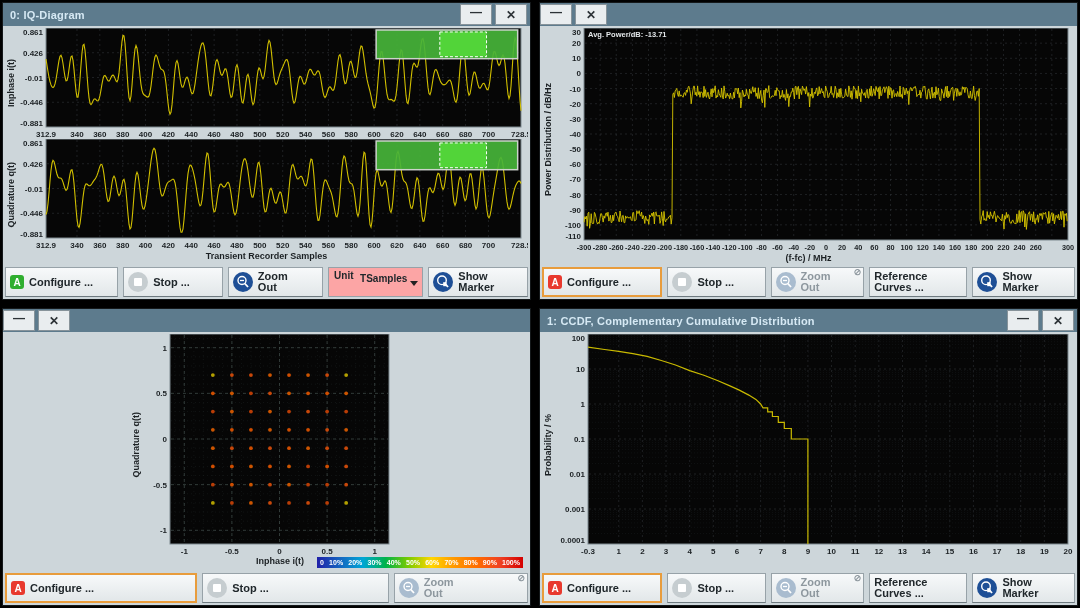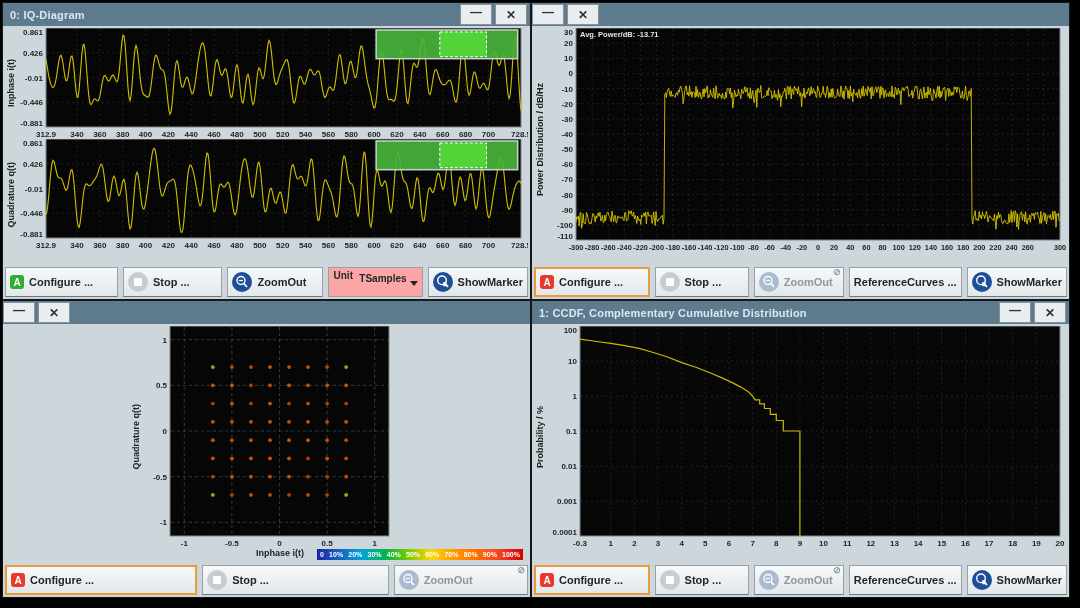--- a/index.html
+++ b/index.html
@@ -1,19 +1,19 @@
 <!DOCTYPE html>
 <html><head>
 <meta charset="utf-8">
 <style>
   html,body{margin:0;padding:0;}
   body{width:1080px;height:608px;background:#000;overflow:hidden;
        font-family:"Liberation Sans",sans-serif;}
   .screen{display:grid;grid-template-columns:529px 539px;grid-template-rows:298px 298px;
-          padding:2px;box-sizing:border-box;width:1080px;height:484px;}
+          gap:8px;padding:2px;box-sizing:border-box;width:1080px;height:484px;}
   .pane{background:#cdd6da;display:flex;flex-direction:column;border:1px solid #14181a;box-sizing:border-box;}
   .titlebar{height:23px;flex:none;background:#5d7b8d;display:flex;align-items:center;}
   .title{flex:1;color:#d6e9f4;font-size:11px;font-weight:bold;padding-left:7px;
          white-space:nowrap;overflow:hidden;letter-spacing:.2px;}
   .winbtn{width:30px;height:19px;flex:none;background:#e9edef;border:1px solid #87939a;
           margin-right:3px;display:flex;align-items:center;justify-content:center;
           font-size:12px;font-weight:bold;color:#2c3236;line-height:1;cursor:pointer;}
   .winbtn.min span{transform:translateY(-3px);}
   .body{flex:1;padding:2px;display:flex;flex-direction:column;position:relative;min-height:0;}
   .chart-row{display:flex;flex:none;}
@@ -22,21 +22,21 @@
   .ylabel span{writing-mode:vertical-rl;transform:rotate(180deg);white-space:nowrap;}
   .xlabel{flex:none;height:12px;line-height:12px;text-align:center;font-size:9px;
           font-weight:bold;color:#1b2023;}
   svg{display:block;}
   .toolbar{display:flex;gap:5px;margin-top:3px;flex:none;height:30px;}
   .btn{position:relative;display:flex;align-items:center;gap:5px;padding:0 4px;box-sizing:border-box;
        background:linear-gradient(#f7f9fa,#e2e7e9);border:1px solid #97a2a8;border-bottom-color:#6d797f;
        font-size:11px;font-weight:bold;color:#20272b;cursor:pointer;white-space:nowrap;}
   .btn.active{border:2px solid #e89c3c;}
   .btn.disabled{color:#8d979e;}
-  .lines{display:flex;line-height:11px;text-align:left;}
+  .lines{display:flex;flex-direction:column;line-height:11px;text-align:left;}
   .badge-a{width:14px;height:14px;border-radius:3px;flex:none;color:#fff;font-size:10px;font-weight:bold;
            display:flex;align-items:center;justify-content:center;}
   .icircle{width:20px;height:20px;border-radius:50%;flex:none;display:flex;align-items:center;justify-content:center;}
   .stop-ic{background:#c6cdd0;}
   .stop-ic i{display:block;width:8px;height:8px;background:#fff;border-radius:1px;}
   .blue-ic{background:#1e4f96;}
   .blue-ic.dis{background:#a9bccf;}
   .dis-badge{position:absolute;top:-1px;right:2px;font-size:9px;color:#8d979e;}
   .unit-btn{position:relative;background:#fca5a5;border:1px solid #97a2a8;color:#20272b;cursor:pointer;}
   .unit-label{position:absolute;top:2px;left:5px;font-size:10px;font-weight:bold;}
@@ -177,20 +177,21 @@
             <text x="402.8510587102984" y="108.5" text-anchor="middle" fill="#1b2023" font-size="8" font-weight="bold" font-family="&quot;Liberation Sans&quot;,sans-serif">640</text>
             <text x="425.70957651588066" y="108.5" text-anchor="middle" fill="#1b2023" font-size="8" font-weight="bold" font-family="&quot;Liberation Sans&quot;,sans-serif">660</text>
             <text x="448.5680943214629" y="108.5" text-anchor="middle" fill="#1b2023" font-size="8" font-weight="bold" font-family="&quot;Liberation Sans&quot;,sans-serif">680</text>
             <text x="471.42661212704525" y="108.5" text-anchor="middle" fill="#1b2023" font-size="8" font-weight="bold" font-family="&quot;Liberation Sans&quot;,sans-serif">700</text>
             <text x="504" y="108.5" text-anchor="middle" fill="#1b2023" font-size="8" font-weight="bold" font-family="&quot;Liberation Sans&quot;,sans-serif">728.5</text>
             <polyline points="29.0,75.6 30.0,72.3 31.0,64.6 32.0,53.7 33.0,41.8 34.0,31.3 35.0,24.2 36.0,21.3 37.0,22.4 38.0,26.3 39.0,31.1 40.0,35.3 41.0,37.9 42.0,38.9 43.0,39.0 44.0,39.2 45.0,40.5 46.0,43.1 47.0,46.5 48.0,49.8 49.0,51.4 50.0,50.5 51.0,46.8 52.0,41.1 53.0,35.2 54.0,31.1 55.0,30.8 56.0,35.3 57.0,44.4 58.0,56.5 59.0,69.3 60.0,80.2 61.0,86.9 62.0,88.4 63.0,84.6 64.0,77.0 65.0,67.6 66.0,58.4 67.0,51.1 68.0,46.7 69.0,44.9 70.0,45.0 71.0,46.0 72.0,46.7 73.0,46.7 74.0,45.9 75.0,44.5 76.0,42.9 77.0,41.4 78.0,40.1 79.0,38.5 80.0,36.4 81.0,33.5 82.0,30.2 83.0,27.1 84.0,25.3 85.0,25.8 86.0,29.3 87.0,35.7 88.0,43.9 89.0,52.3 90.0,59.0 91.0,62.5 92.0,61.9 93.0,57.6 94.0,50.9 95.0,44.0 96.0,38.9 97.0,37.1 98.0,39.0 99.0,43.7 100.0,49.5 101.0,54.4 102.0,56.6 103.0,55.3 104.0,51.1 105.0,45.7 106.0,41.4 107.0,40.4 108.0,44.0 109.0,52.2 110.0,63.5 111.0,75.5 112.0,85.2 113.0,90.0 114.0,88.6 115.0,81.2 116.0,69.5 117.0,56.2 118.0,44.2 119.0,36.1 120.0,33.2 121.0,35.6 122.0,42.2 123.0,50.9 124.0,59.5 125.0,66.3 126.0,69.9 127.0,70.1 128.0,67.1 129.0,61.7 130.0,54.6 131.0,46.6 132.0,38.2 133.0,29.9 134.0,22.1 135.0,15.6 136.0,11.0 137.0,9.2 138.0,10.6 139.0,15.4 140.0,22.9 141.0,32.0 142.0,41.3 143.0,49.2 144.0,54.6 145.0,57.0 146.0,56.5 147.0,53.9 148.0,50.5 149.0,47.2 150.0,44.7 151.0,43.3 152.0,42.6 153.0,42.1 154.0,41.4 155.0,40.6 156.0,40.1 157.0,40.8 158.0,43.7 159.0,49.4 160.0,58.0 161.0,68.4 162.0,79.2 163.0,88.4 164.0,93.3 165.0,93.3 166.0,89.8 167.0,80.7 168.0,68.6 169.0,55.7 170.0,43.9 171.0,34.7 172.0,28.8 173.0,26.2 174.0,26.3 175.0,28.4 176.0,31.6 177.0,35.8 178.0,40.7 179.0,46.5 180.0,52.8 181.0,59.0 182.0,64.2 183.0,66.9 184.0,66.0 185.0,60.9 186.0,51.9 187.0,40.4 188.0,28.6 189.0,19.1 190.0,14.1 191.0,14.9 192.0,21.7 193.0,33.0 194.0,46.4 195.0,59.0 196.0,68.4 197.0,73.0 198.0,72.5 199.0,67.9 200.0,61.0 201.0,53.9 202.0,48.5 203.0,45.5 204.0,45.0 205.0,46.1 206.0,47.5 207.0,48.2 208.0,47.5 209.0,45.9 210.0,44.0 211.0,43.2 212.0,44.5 213.0,48.3 214.0,54.3 215.0,61.6 216.0,68.6 217.0,73.8 218.0,75.9 219.0,74.3 220.0,69.4 221.0,61.8 222.0,52.8 223.0,43.5 224.0,35.0 225.0,28.1 226.0,23.1 227.0,20.2 228.0,19.7 229.0,21.6 230.0,25.9 231.0,32.2 232.0,39.8 233.0,47.7 234.0,54.2 235.0,58.1 236.0,58.2 237.0,54.3 238.0,47.0 239.0,38.0 240.0,29.6 241.0,24.1 242.0,23.3 243.0,27.6 244.0,36.5 245.0,48.0 246.0,59.5 247.0,68.4 248.0,72.9 249.0,72.6 250.0,68.1 251.0,61.4 252.0,54.8 253.0,50.3 254.0,49.3 255.0,51.5 256.0,55.8 257.0,60.5 258.0,63.7 259.0,64.3 260.0,62.2 261.0,58.5 262.0,54.8 263.0,52.9 264.0,53.9 265.0,58.0 266.0,64.0 267.0,70.0 268.0,74.0 269.0,74.0 270.0,69.5 271.0,61.1 272.0,50.3 273.0,39.5 274.0,31.1 275.0,26.3 276.0,25.6 277.0,28.2 278.0,32.5 279.0,36.7 280.0,39.4 281.0,40.1 282.0,39.2 283.0,37.8 284.0,37.2 285.0,38.1 286.0,40.7 287.0,43.9 288.0,46.5 289.0,46.9 290.0,44.2 291.0,38.6 292.0,31.2 293.0,24.2 294.0,20.1 295.0,20.6 296.0,26.7 297.0,37.6 298.0,51.3 299.0,64.9 300.0,75.6 301.0,81.3 302.0,81.2 303.0,75.9 304.0,67.1 305.0,57.4 306.0,49.0 307.0,43.3 308.0,40.9 309.0,41.3 310.0,43.3 311.0,45.9 312.0,48.4 313.0,50.7 314.0,53.2 315.0,56.7 316.0,61.5 317.0,67.3 318.0,73.0 319.0,77.1 320.0,77.9 321.0,74.2 322.0,65.9 323.0,54.1 324.0,40.9 325.0,28.9 326.0,20.4 327.0,16.9 328.0,18.3 329.0,23.6 330.0,30.5 331.0,37.1 332.0,41.7 333.0,43.8 334.0,44.4 335.0,44.9 336.0,47.1 337.0,52.0 338.0,59.4 339.0,67.7 340.0,74.6 341.0,77.3 342.0,74.0 343.0,64.3 344.0,49.9 345.0,33.9 346.0,20.4 347.0,13.2 348.0,14.3 349.0,24.0 350.0,40.1 351.0,58.7 352.0,75.2 353.0,85.7 354.0,88.1 355.0,82.3 356.0,70.5 357.0,56.1 358.0,43.1 359.0,34.3 360.0,31.0 361.0,32.7 362.0,37.5 363.0,42.8 364.0,46.4 365.0,47.2 366.0,45.6 367.0,43.2 368.0,41.8 369.0,43.4 370.0,48.5 371.0,56.3 372.0,64.8 373.0,71.4 374.0,73.4 375.0,69.7 376.0,60.5 377.0,47.4 378.0,33.4 379.0,21.6 380.0,14.3 381.0,12.4 382.0,15.6 383.0,22.1 384.0,29.6 385.0,36.0 386.0,40.1 387.0,42.1 388.0,42.9 389.0,44.1 390.0,46.9 391.0,51.9 392.0,58.3 393.0,64.7 394.0,68.9 395.0,69.5 396.0,65.9 397.0,58.7 398.0,50.1 399.0,42.6 400.0,38.8 401.0,40.1 402.0,46.7 403.0,56.9 404.0,68.1 405.0,77.4 406.0,82.4 407.0,82.1 408.0,77.0 409.0,68.8 410.0,60.0 411.0,53.1 412.0,49.3 413.0,48.8 414.0,50.6 415.0,52.8 416.0,53.6 417.0,51.9 418.0,47.8 419.0,42.3 420.0,37.2 421.0,34.3 422.0,34.7 423.0,38.2 424.0,43.5 425.0,48.3 426.0,50.6 427.0,48.9 428.0,43.0 429.0,34.5 430.0,25.7 431.0,19.5 432.0,18.1 433.0,22.5 434.0,31.7 435.0,43.7 436.0,55.3 437.0,63.5 438.0,66.4 439.0,63.8 440.0,56.9 441.0,48.5 442.0,41.4 443.0,38.1 444.0,39.3 445.0,44.6 446.0,51.8 447.0,58.3 448.0,61.6 449.0,60.4 450.0,55.1 451.0,47.3 452.0,39.6 453.0,34.9 454.0,34.9 455.0,39.9 456.0,48.5 457.0,58.3 458.0,66.3 459.0,69.9 460.0,67.9 461.0,60.7 462.0,50.3 463.0,39.7 464.0,31.7 465.0,28.7 466.0,31.4 467.0,39.3 468.0,50.3 469.0,61.8 470.0,71.4 471.0,77.3 472.0,78.9 473.0,76.6 474.0,71.4 475.0,64.9 476.0,58.0 477.0,51.6 478.0,45.6 479.0,39.8 480.0,34.1 481.0,28.3 482.0,23.2 483.0,19.6 484.0,18.5 485.0,20.6 486.0,26.2 487.0,34.7 488.0,44.7 489.0,54.7 490.0,62.9 491.0,68.3 492.0,70.2 493.0,69.0 494.0,65.5 495.0,60.8 496.0,56.0 497.0,51.8 498.0,48.5 499.0,45.9 500.0,44.0 501.0,42.6 502.0,41.9 503.0,42.4 504.0,44.6" fill="none" stroke="#d2c000" stroke-width="1.1"></polyline>
             <rect x="359.125" y="1.98" width="141.55" height="28.709999999999997" fill="#46b43a" fill-opacity="0.92" stroke="#ccd3cc" stroke-width="1.5"></rect>
             <rect x="422.8225" y="3.98" width="46.71150000000001" height="24.709999999999997" fill="#52d439" stroke="#fff" stroke-width="1" stroke-dasharray="3 2"></rect>
           </svg>
       </div>
+      <div class="xlabel">Transient Recorder Samples</div>
       <div class="spacer"></div>
       <div class="toolbar">
         <button class="btn" style="flex:1.15">
           <span class="badge-a" style="background:#2fae2f">A</span>
           <span>Configure ...</span>
         </button>
         <button class="btn" style="flex:1">
           <span class="icircle stop-ic">
               <i></i>
             </span>
@@ -331,20 +332,21 @@
             <text x="417.20000000000005" y="221.5" text-anchor="middle" fill="#1b2023" font-size="7.3" font-weight="bold" font-family="&quot;Liberation Sans&quot;,sans-serif">180</text>
             <text x="433.33333333333337" y="221.5" text-anchor="middle" fill="#1b2023" font-size="7.3" font-weight="bold" font-family="&quot;Liberation Sans&quot;,sans-serif">200</text>
             <text x="449.4666666666667" y="221.5" text-anchor="middle" fill="#1b2023" font-size="7.3" font-weight="bold" font-family="&quot;Liberation Sans&quot;,sans-serif">220</text>
             <text x="465.6" y="221.5" text-anchor="middle" fill="#1b2023" font-size="7.3" font-weight="bold" font-family="&quot;Liberation Sans&quot;,sans-serif">240</text>
             <text x="481.73333333333335" y="221.5" text-anchor="middle" fill="#1b2023" font-size="7.3" font-weight="bold" font-family="&quot;Liberation Sans&quot;,sans-serif">260</text>
             <text x="514" y="221.5" text-anchor="middle" fill="#1b2023" font-size="7.3" font-weight="bold" font-family="&quot;Liberation Sans&quot;,sans-serif">300</text>
             <polyline points="30.0,194.3 30.8,188.7 31.6,190.9 32.4,188.1 33.2,198.2 34.0,185.3 34.8,184.2 35.6,200.3 36.4,195.7 37.2,185.7 38.0,195.3 38.8,195.5 39.6,195.4 40.4,184.4 41.2,185.9 42.0,189.7 42.8,194.1 43.6,196.1 44.4,194.4 45.2,195.5 46.0,190.2 46.8,185.6 47.6,185.8 48.4,189.6 49.2,194.1 50.0,187.9 50.8,190.2 51.6,185.7 52.4,184.8 53.2,188.3 54.0,184.2 54.8,193.1 55.6,191.5 56.4,187.3 57.2,194.6 58.0,194.4 58.8,187.1 59.6,192.7 60.4,186.7 61.2,184.7 62.0,184.0 62.8,187.5 63.6,188.5 64.4,191.3 65.2,193.8 66.0,183.0 66.8,188.6 67.6,193.8 68.4,187.8 69.2,187.4 70.0,194.6 70.8,194.7 71.6,187.9 72.4,190.2 73.2,188.9 74.0,189.0 74.8,190.2 75.6,189.7 76.4,188.7 77.2,191.7 78.0,192.7 78.8,184.6 79.6,184.5 80.4,192.9 81.2,192.5 82.0,191.9 82.8,182.7 83.6,185.4 84.4,185.3 85.2,182.7 86.0,187.2 86.8,188.2 87.6,184.0 88.4,191.0 89.2,187.5 90.0,190.5 90.8,195.5 91.6,188.0 92.4,191.1 93.2,192.8 94.0,191.4 94.8,196.4 95.6,186.9 96.4,188.8 97.2,187.4 98.0,185.0 98.8,188.3 99.6,184.0 100.4,196.0 101.2,184.7 102.0,183.8 102.8,188.0 103.6,187.9 104.4,188.2 105.2,187.0 106.0,195.4 106.8,192.5 107.6,183.9 108.4,190.2 109.2,197.6 110.0,183.4 110.8,191.5 111.6,193.9 112.4,191.1 113.2,191.5 114.0,190.5 114.8,188.9 115.6,188.6 116.4,187.2 117.2,196.1 118.0,189.7 118.8,66.4 119.6,64.8 120.4,69.5 121.2,62.9 122.0,61.8 122.8,60.4 123.6,66.4 124.4,68.4 125.2,62.9 126.0,68.4 126.8,67.1 127.6,67.3 128.4,68.6 129.2,69.2 130.0,65.1 130.8,64.7 131.6,67.4 132.4,62.0 133.2,64.3 134.0,59.8 134.8,58.2 135.6,61.2 136.4,65.1 137.2,75.8 138.0,68.9 138.8,62.9 139.6,58.2 140.4,58.2 141.2,66.8 142.0,64.2 142.8,68.2 143.6,57.9 144.4,66.6 145.2,63.6 146.0,69.3 146.8,63.9 147.6,64.0 148.4,65.2 149.2,69.6 150.0,58.2 150.8,68.4 151.6,61.6 152.4,69.4 153.2,66.8 154.0,64.2 154.8,69.3 155.6,71.0 156.4,66.2 157.2,61.0 158.0,68.9 158.8,60.5 159.6,64.7 160.4,62.1 161.2,57.8 162.0,70.1 162.8,67.5 163.6,68.9 164.4,61.7 165.2,65.8 166.0,67.6 166.8,69.3 167.6,60.0 168.4,68.0 169.2,70.9 170.0,57.9 170.8,63.6 171.6,70.1 172.4,68.4 173.2,65.2 174.0,68.1 174.8,67.4 175.6,70.7 176.4,65.0 177.2,69.6 178.0,70.7 178.8,70.9 179.6,64.3 180.4,69.9 181.2,60.4 182.0,61.3 182.8,60.5 183.6,65.8 184.4,60.0 185.2,69.6 186.0,64.6 186.8,79.9 187.6,73.5 188.4,62.0 189.2,64.7 190.0,68.9 190.8,66.9 191.6,68.0 192.4,61.3 193.2,66.1 194.0,66.9 194.8,70.8 195.6,61.1 196.4,64.1 197.2,65.6 198.0,62.9 198.8,58.7 199.6,64.0 200.4,63.6 201.2,59.7 202.0,68.4 202.8,65.1 203.6,70.5 204.4,59.8 205.2,70.6 206.0,66.1 206.8,62.4 207.6,72.2 208.4,74.9 209.2,67.8 210.0,62.1 210.8,79.4 211.6,60.6 212.4,60.8 213.2,64.6 214.0,63.6 214.8,57.6 215.6,69.5 216.4,70.3 217.2,69.4 218.0,67.9 218.8,68.0 219.6,68.4 220.4,67.4 221.2,62.3 222.0,67.7 222.8,59.7 223.6,61.6 224.4,62.9 225.2,62.8 226.0,70.8 226.8,67.6 227.6,68.7 228.4,62.2 229.2,69.5 230.0,66.3 230.8,69.4 231.6,72.4 232.4,61.5 233.2,69.9 234.0,65.8 234.8,78.6 235.6,68.1 236.4,68.7 237.2,64.1 238.0,64.1 238.8,60.1 239.6,64.6 240.4,71.0 241.2,58.7 242.0,58.3 242.8,66.7 243.6,59.8 244.4,58.3 245.2,70.9 246.0,60.8 246.8,63.6 247.6,66.6 248.4,58.1 249.2,60.1 250.0,62.5 250.8,60.8 251.6,66.1 252.4,58.6 253.2,64.7 254.0,68.3 254.8,64.5 255.6,79.0 256.4,66.0 257.2,68.3 258.0,60.2 258.8,70.2 259.6,67.8 260.4,64.2 261.2,65.7 262.0,61.8 262.8,59.9 263.6,67.9 264.4,66.4 265.2,58.6 266.0,65.8 266.8,62.7 267.6,60.6 268.4,65.0 269.2,63.5 270.0,68.4 270.8,69.7 271.6,58.0 272.4,61.2 273.2,63.4 274.0,69.7 274.8,68.8 275.6,65.1 276.4,65.0 277.2,58.3 278.0,66.5 278.8,65.4 279.6,69.5 280.4,65.0 281.2,58.2 282.0,61.5 282.8,70.2 283.6,64.8 284.4,68.8 285.2,60.9 286.0,69.4 286.8,60.4 287.6,66.6 288.4,69.9 289.2,69.9 290.0,69.0 290.8,68.4 291.6,61.1 292.4,66.0 293.2,68.1 294.0,68.6 294.8,57.9 295.6,61.2 296.4,69.4 297.2,62.8 298.0,71.2 298.8,64.2 299.6,58.1 300.4,60.5 301.2,60.9 302.0,70.3 302.8,62.5 303.6,70.7 304.4,58.0 305.2,68.0 306.0,64.7 306.8,73.8 307.6,61.2 308.4,65.1 309.2,65.4 310.0,67.4 310.8,64.6 311.6,69.9 312.4,62.6 313.2,61.3 314.0,69.9 314.8,70.1 315.6,60.7 316.4,67.6 317.2,58.0 318.0,68.3 318.8,65.6 319.6,60.7 320.4,63.8 321.2,67.5 322.0,58.4 322.8,61.9 323.6,63.6 324.4,59.7 325.2,70.9 326.0,58.5 326.8,67.7 327.6,67.4 328.4,61.8 329.2,60.6 330.0,58.8 330.8,64.6 331.6,61.3 332.4,58.7 333.2,60.6 334.0,70.4 334.8,58.2 335.6,67.0 336.4,59.6 337.2,60.6 338.0,70.2 338.8,62.6 339.6,61.9 340.4,68.7 341.2,66.5 342.0,65.4 342.8,68.7 343.6,63.5 344.4,66.4 345.2,68.7 346.0,58.0 346.8,68.8 347.6,66.5 348.4,70.3 349.2,59.3 350.0,60.9 350.8,67.0 351.6,63.3 352.4,60.2 353.2,65.7 354.0,62.9 354.8,76.6 355.6,63.2 356.4,59.6 357.2,59.9 358.0,63.0 358.8,61.2 359.6,59.5 360.4,59.8 361.2,58.3 362.0,61.1 362.8,68.6 363.6,67.2 364.4,66.2 365.2,67.1 366.0,62.2 366.8,70.1 367.6,64.3 368.4,63.4 369.2,58.4 370.0,59.3 370.8,58.2 371.6,65.0 372.4,70.8 373.2,71.1 374.0,62.2 374.8,60.8 375.6,65.6 376.4,70.8 377.2,64.5 378.0,59.1 378.8,70.1 379.6,65.9 380.4,64.2 381.2,70.1 382.0,58.7 382.8,66.8 383.6,65.1 384.4,60.0 385.2,68.6 386.0,72.4 386.8,72.4 387.6,61.0 388.4,64.0 389.2,65.8 390.0,70.1 390.8,63.1 391.6,58.6 392.4,68.6 393.2,58.0 394.0,70.0 394.8,63.2 395.6,68.5 396.4,64.1 397.2,61.1 398.0,59.6 398.8,59.5 399.6,72.4 400.4,65.2 401.2,61.5 402.0,60.2 402.8,68.4 403.6,60.7 404.4,64.4 405.2,67.8 406.0,63.8 406.8,67.3 407.6,66.1 408.4,58.7 409.2,61.2 410.0,59.1 410.8,64.6 411.6,59.5 412.4,59.6 413.2,60.3 414.0,66.5 414.8,70.0 415.6,69.8 416.4,63.0 417.2,69.9 418.0,70.7 418.8,65.0 419.6,58.1 420.4,67.5 421.2,72.5 422.0,68.8 422.8,63.3 423.6,63.0 424.4,68.3 425.2,60.5 426.0,191.5 426.8,196.0 427.6,188.9 428.4,187.0 429.2,182.6 430.0,192.2 430.8,190.5 431.6,192.5 432.4,192.5 433.2,183.5 434.0,189.5 434.8,187.2 435.6,191.0 436.4,183.8 437.2,187.4 438.0,187.4 438.8,190.6 439.6,186.6 440.4,183.3 441.2,187.4 442.0,194.0 442.8,190.1 443.6,187.6 444.4,188.7 445.2,190.1 446.0,190.7 446.8,191.9 447.6,192.8 448.4,186.2 449.2,193.3 450.0,201.1 450.8,187.6 451.6,191.2 452.4,184.4 453.2,189.7 454.0,186.4 454.8,187.1 455.6,193.2 456.4,195.1 457.2,195.4 458.0,193.0 458.8,191.9 459.6,194.3 460.4,195.3 461.2,195.2 462.0,196.0 462.8,185.9 463.6,194.5 464.4,191.1 465.2,182.5 466.0,194.7 466.8,184.8 467.6,183.5 468.4,193.6 469.2,182.7 470.0,184.8 470.8,199.0 471.6,185.8 472.4,201.4 473.2,193.2 474.0,186.6 474.8,184.9 475.6,183.7 476.4,192.3 477.2,186.4 478.0,186.2 478.8,193.9 479.6,183.8 480.4,193.0 481.2,196.1 482.0,190.5 482.8,191.5 483.6,186.8 484.4,194.3 485.2,187.4 486.0,185.3 486.8,187.7 487.6,185.6 488.4,191.4 489.2,184.7 490.0,185.9 490.8,185.8 491.6,184.3 492.4,189.6 493.2,189.8 494.0,195.6 494.8,183.4 495.6,195.2 496.4,189.8 497.2,186.4 498.0,184.6 498.8,192.9 499.6,185.7 500.4,195.9 501.2,191.6 502.0,187.3 502.8,188.2 503.6,190.2 504.4,186.3 505.2,192.0 506.0,190.7 506.8,183.4 507.6,191.7 508.4,183.3 509.2,183.3 510.0,199.2 510.8,185.8 511.6,187.3 512.4,185.3 513.2,193.2" fill="none" stroke="#d6c400" stroke-width="0.9"></polyline>
             <text x="34" y="9" text-anchor="start" fill="#e3e7e9" font-size="7.5" font-weight="bold" font-family="&quot;Liberation Sans&quot;,sans-serif">Avg. Power/dB: -13.71</text>
           </svg>
       </div>
+      <div class="xlabel">(f-fc) / MHz</div>
       <div class="spacer"></div>
       <div class="toolbar">
         <button class="btn active" style="flex:1.23">
           <span class="badge-a" style="background:#e8392e">A</span>
           <span>Configure ...</span>
         </button>
         <button class="btn" style="flex:1">
           <span class="icircle stop-ic">
               <i></i>
             </span>

